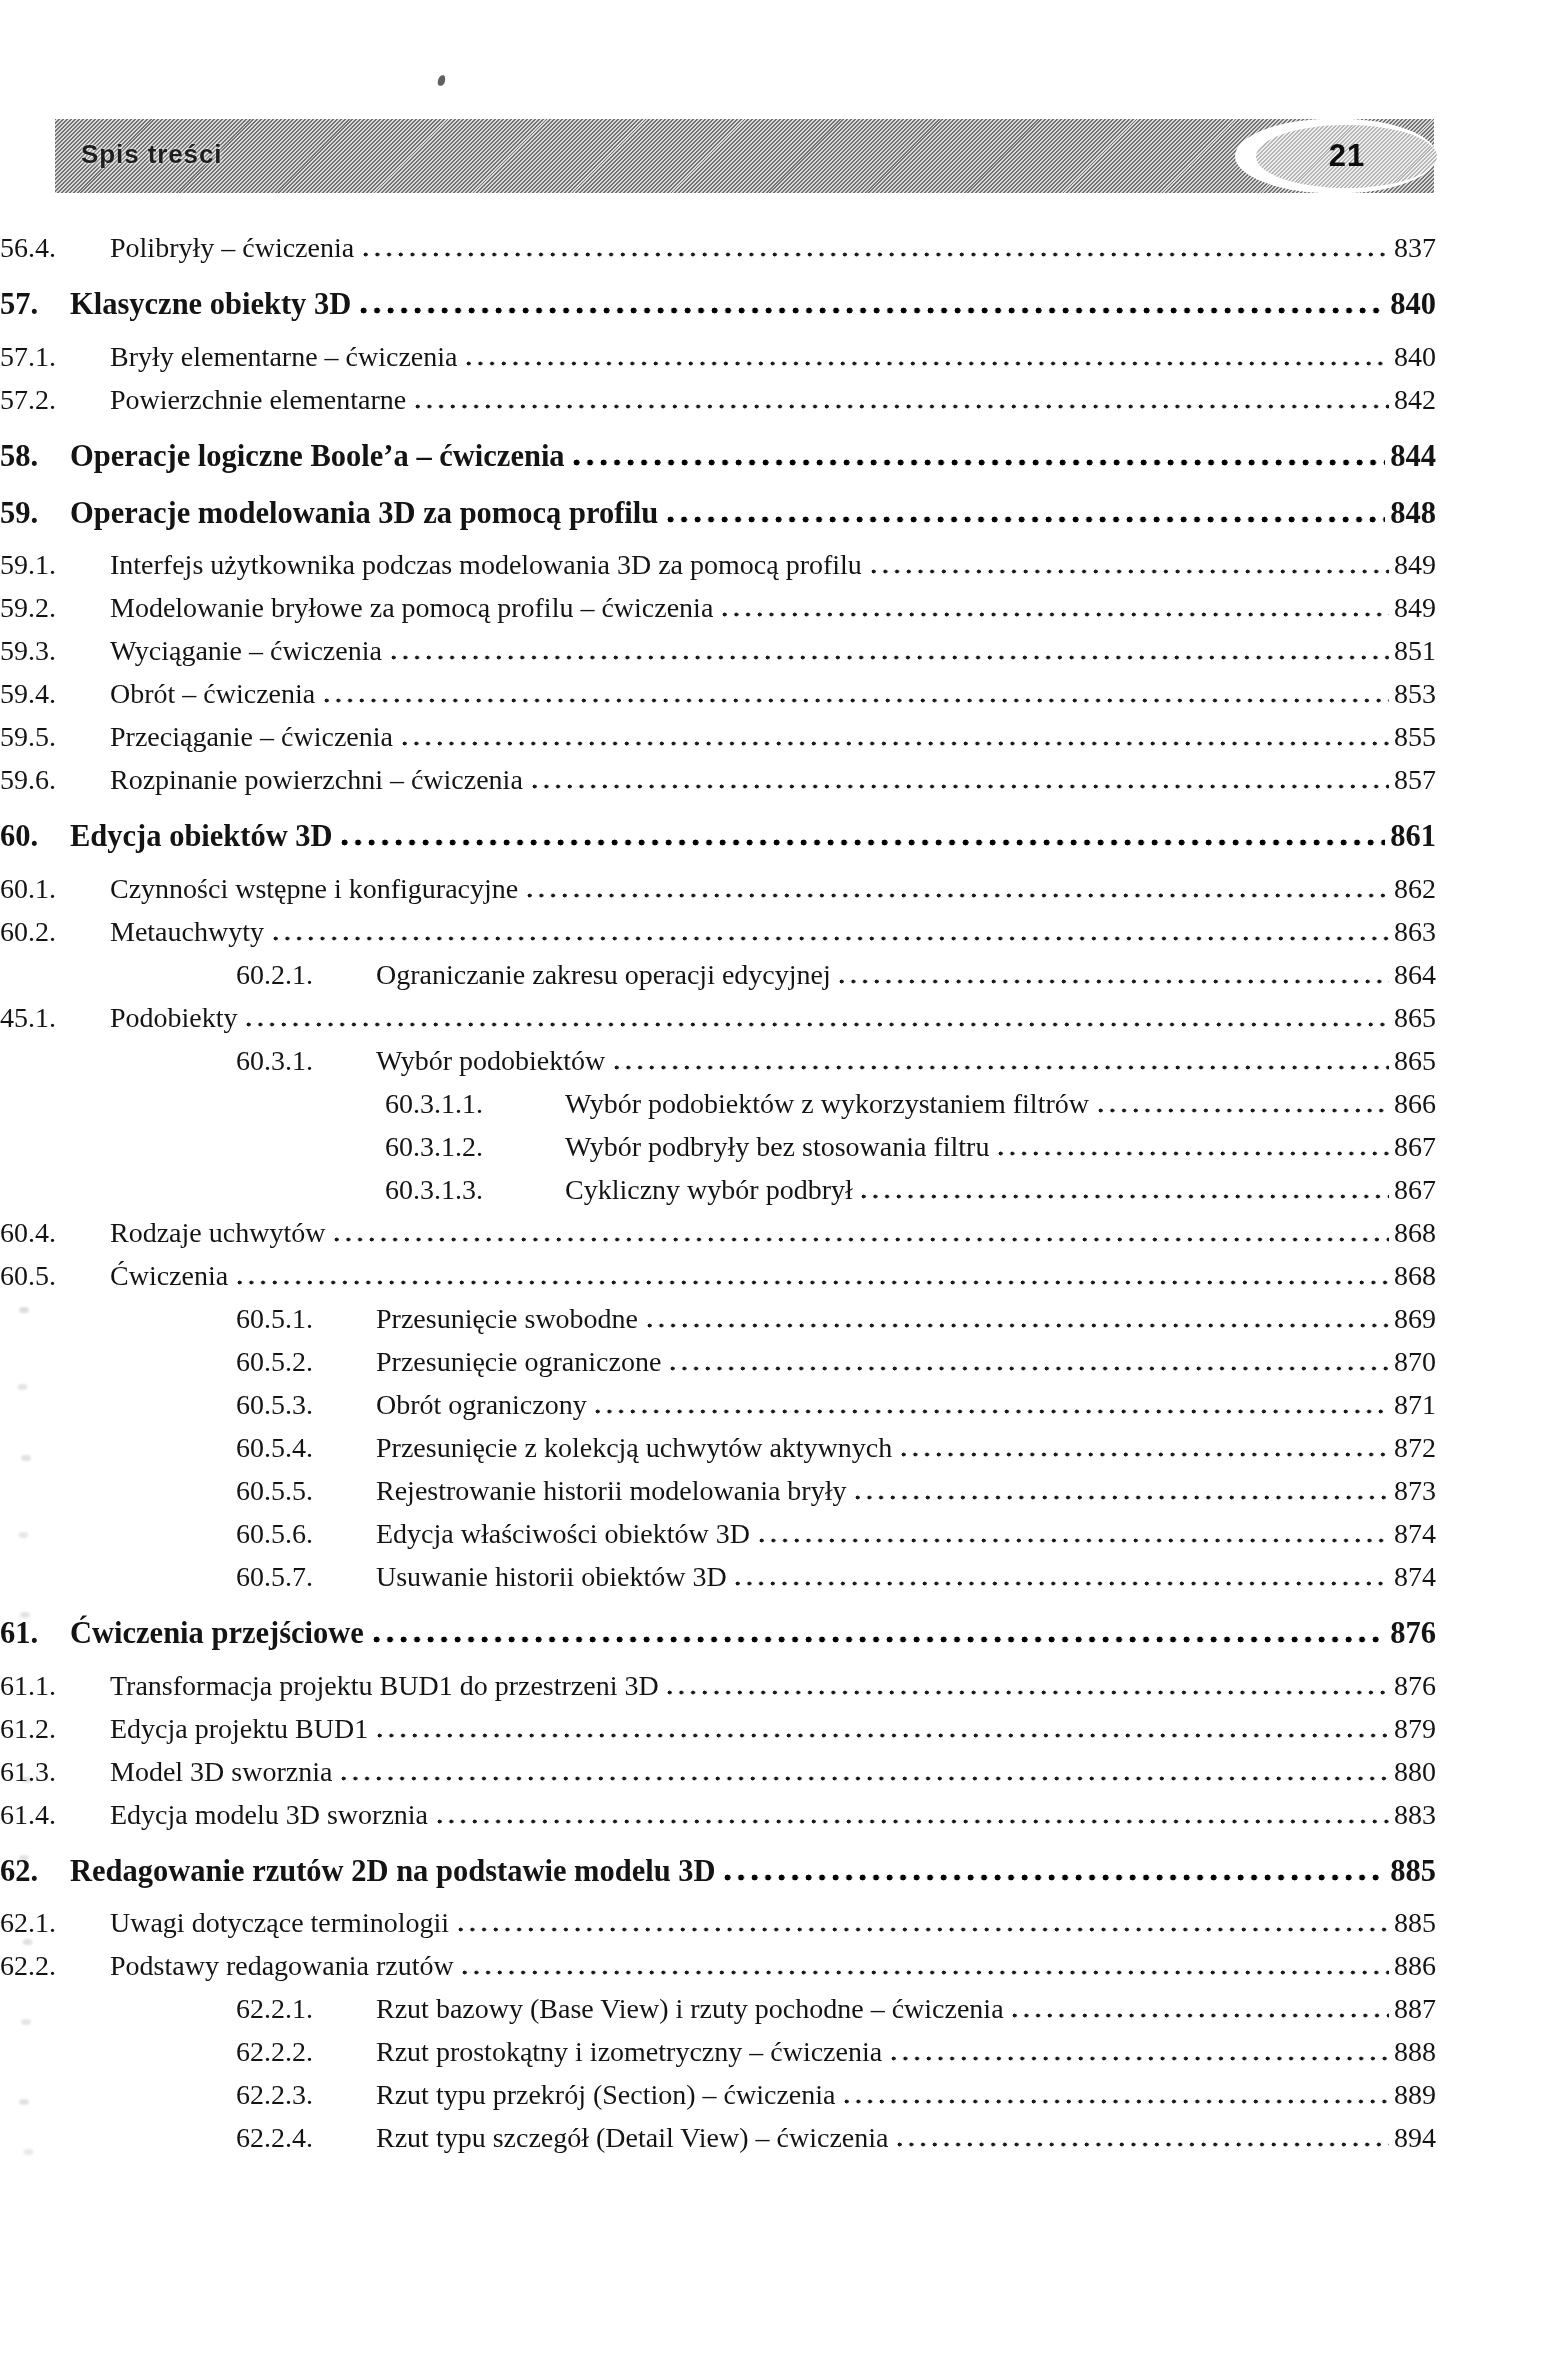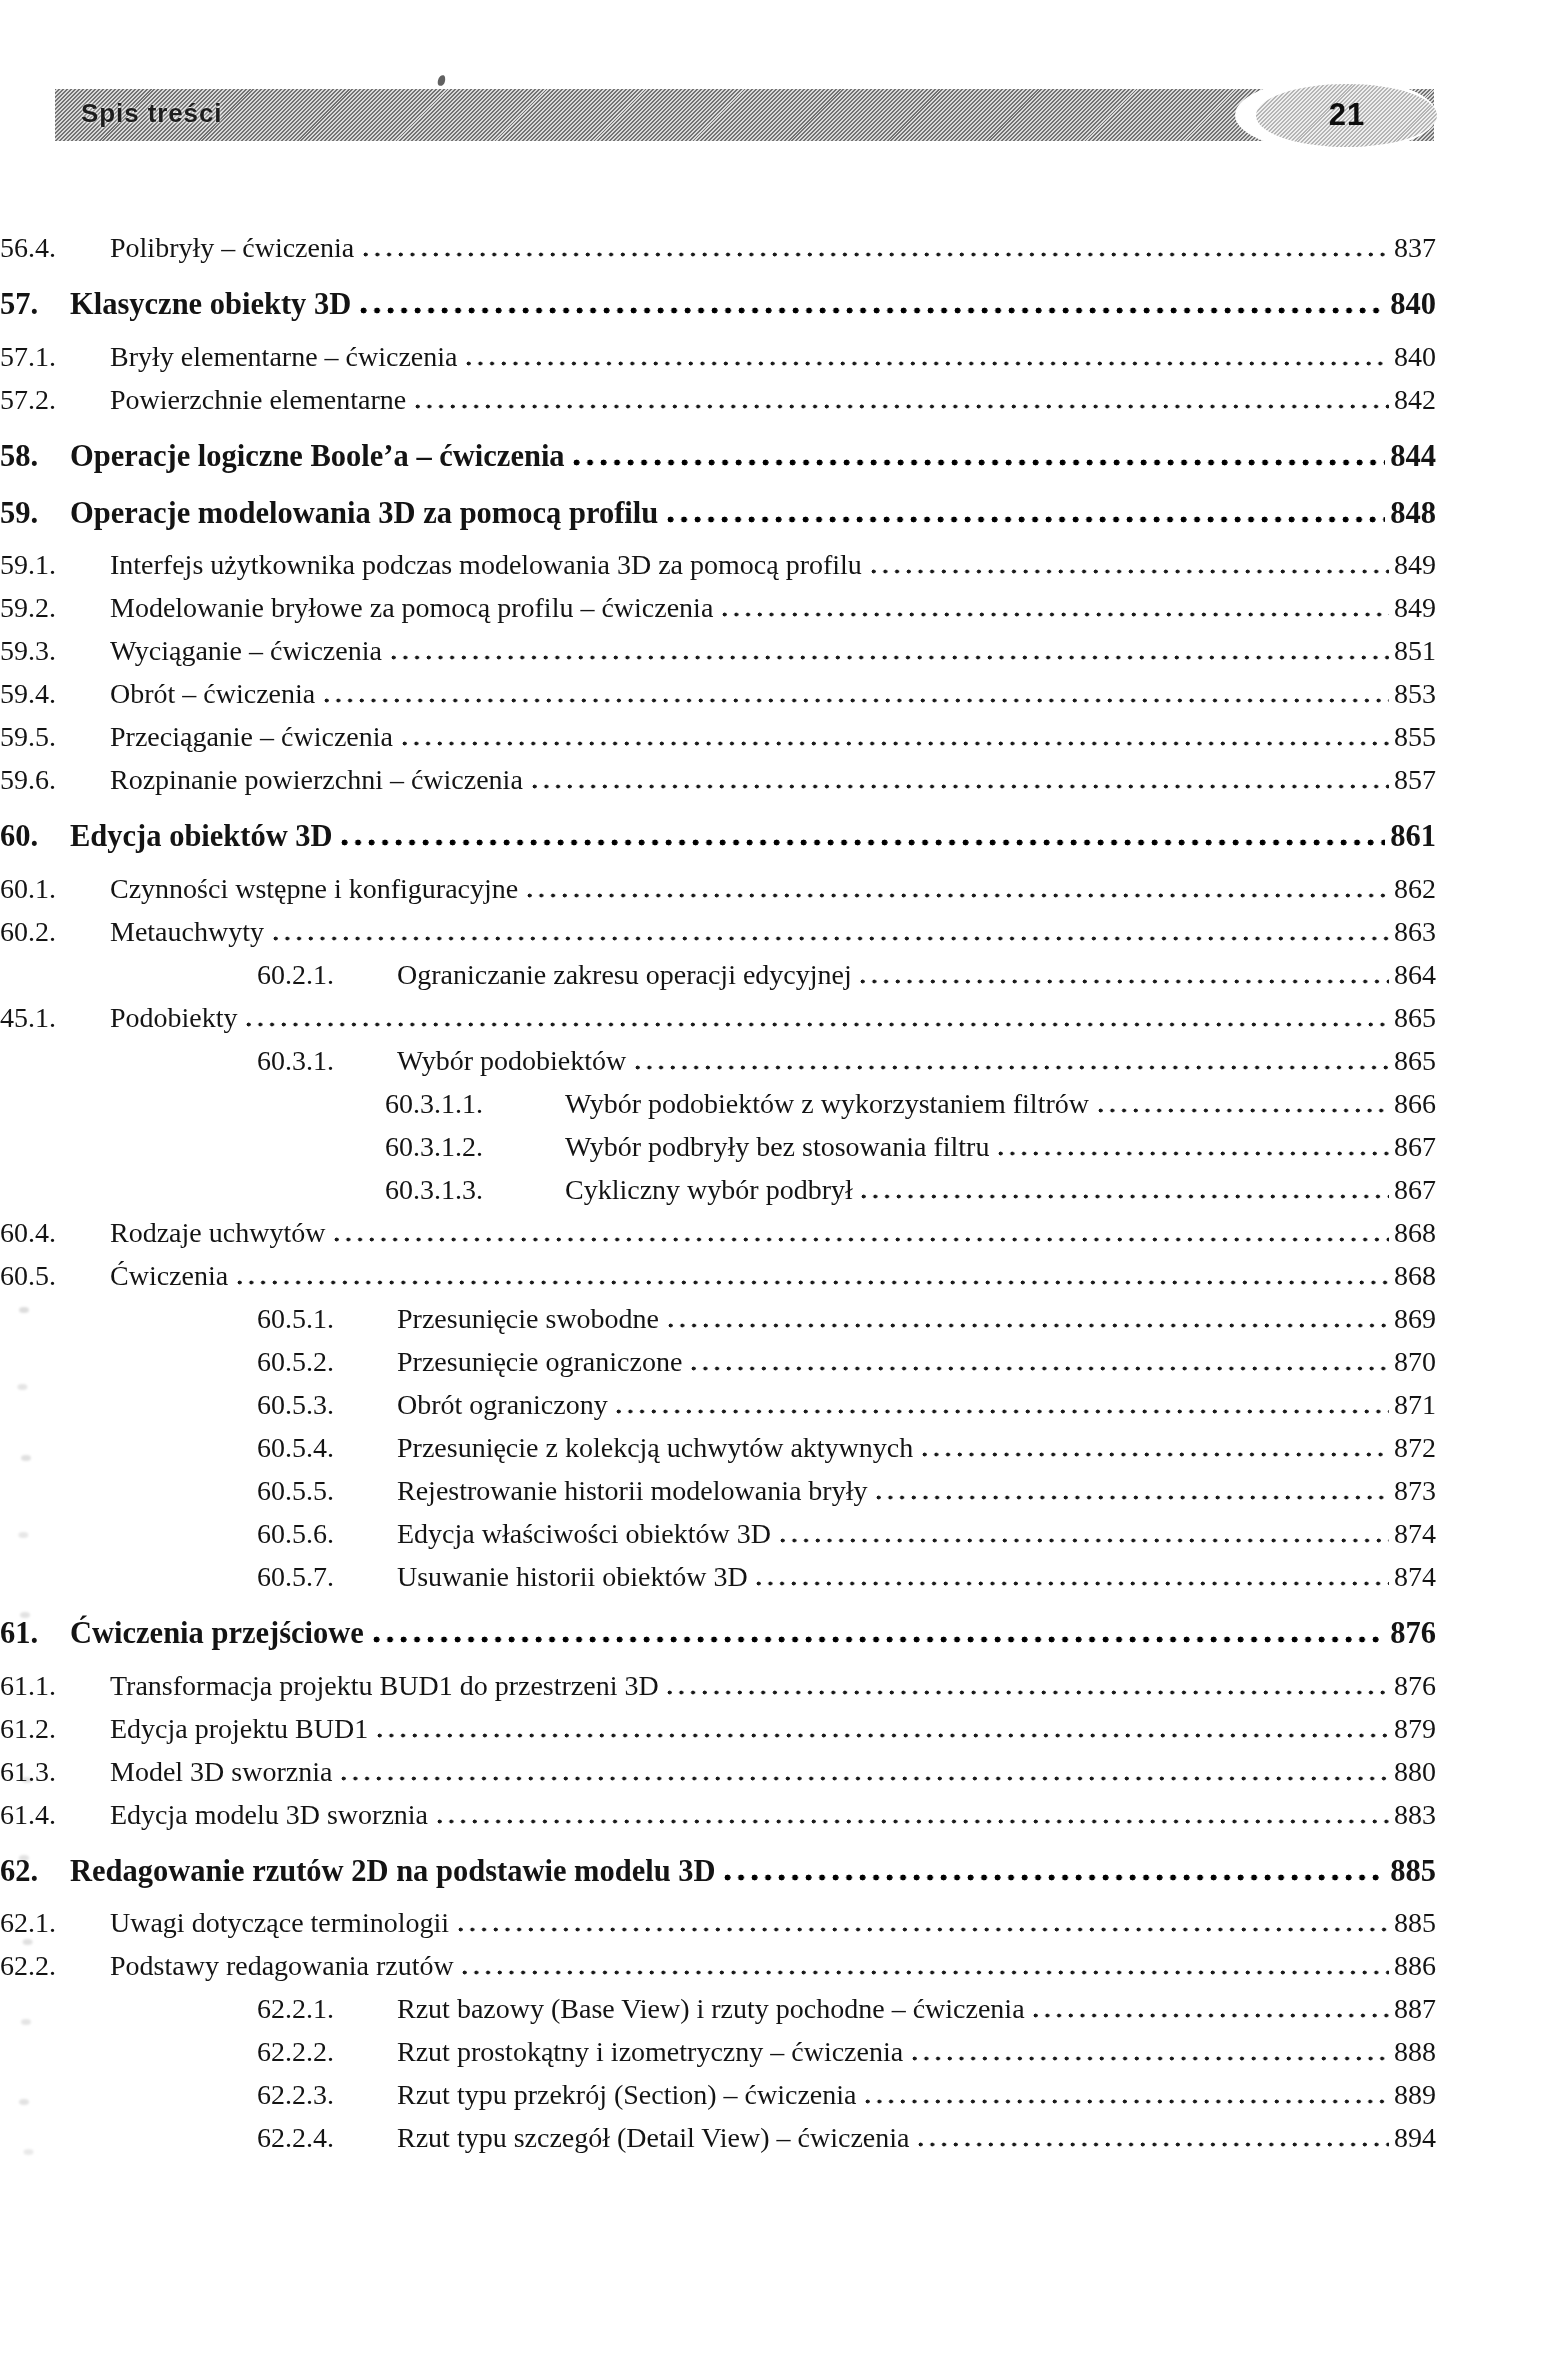--- a/index.html
+++ b/index.html
@@ -8,21 +8,21 @@
     background:#ffffff;
     font-family:"Liberation Serif","DejaVu Serif",serif;
     color:#141414;
     overflow:hidden;
     position:relative;
   }
   .page-root{position:relative;width:1554px;height:2377px;}
 
   
   .header-bar{
-    position:absolute;left:55px;top:89px;width:1379px;height:52px;
+    position:absolute;left:55px;top:119px;width:1379px;height:74px;
     background:
       repeating-linear-gradient(135deg,#737373 0 1.4px,#d9d9d9 1.4px 2.8px),
       #9a9a9a;
   }
   .header-title{
     position:absolute;left:26px;top:50%;transform:translateY(-54%);
     font-family:"Liberation Sans","DejaVu Sans",sans-serif;
     font-weight:bold;font-size:26px;letter-spacing:0.9px;color:#1d1d1d;
     text-shadow:0 0 2.6px rgba(255,255,255,.85),0 0 5.2px rgba(255,255,255,.5);
     white-space:nowrap;
@@ -74,21 +74,21 @@
   .row{
     display:flex;align-items:baseline;
     line-height:43px;font-size:28px;white-space:nowrap;
   }
   .row.lvl1{}
   .row.lvl2{}
   .row.lvl3{padding-left:236px;}
   .row.lvl4{padding-left:385px;}
   .row.lvl1 .num{flex:0 0 70px;}
   .row.lvl2 .num{flex:0 0 110px;}
-  .row.lvl3 .num{flex:0 0 140px;margin-left:21px;}
+  .row.lvl3 .num{flex:0 0 140px;}
   .row.lvl4 .num{flex:0 0 180px;}
   .row.chapter{
     font-weight:bold;font-size:30.5px;margin:14px 0 8.7px 0;
   }
   .num{flex:0 0 auto;}
   .title{flex:0 0 auto;}
   .leader{
     flex:1 1 auto;height:5.2px;margin:0 5.2px 0 8.7px;min-width:26px;
     background-image:radial-gradient(circle at 2.6px 2.6px,#1a1a1a 1.8px,rgba(0,0,0,0) 2.3px);
     background-size:11.7px 5.2px;background-repeat:repeat-x;background-position:left bottom;

